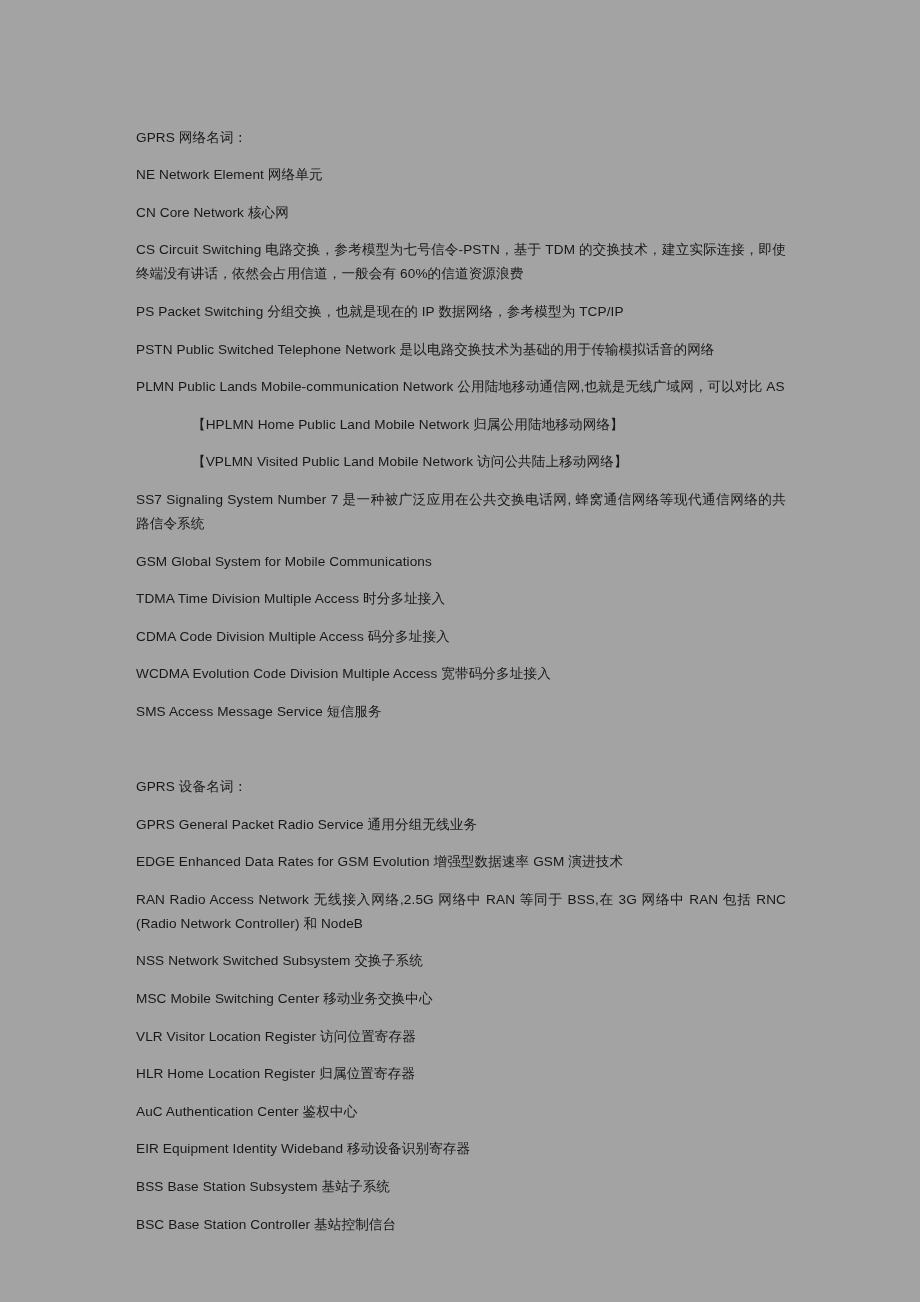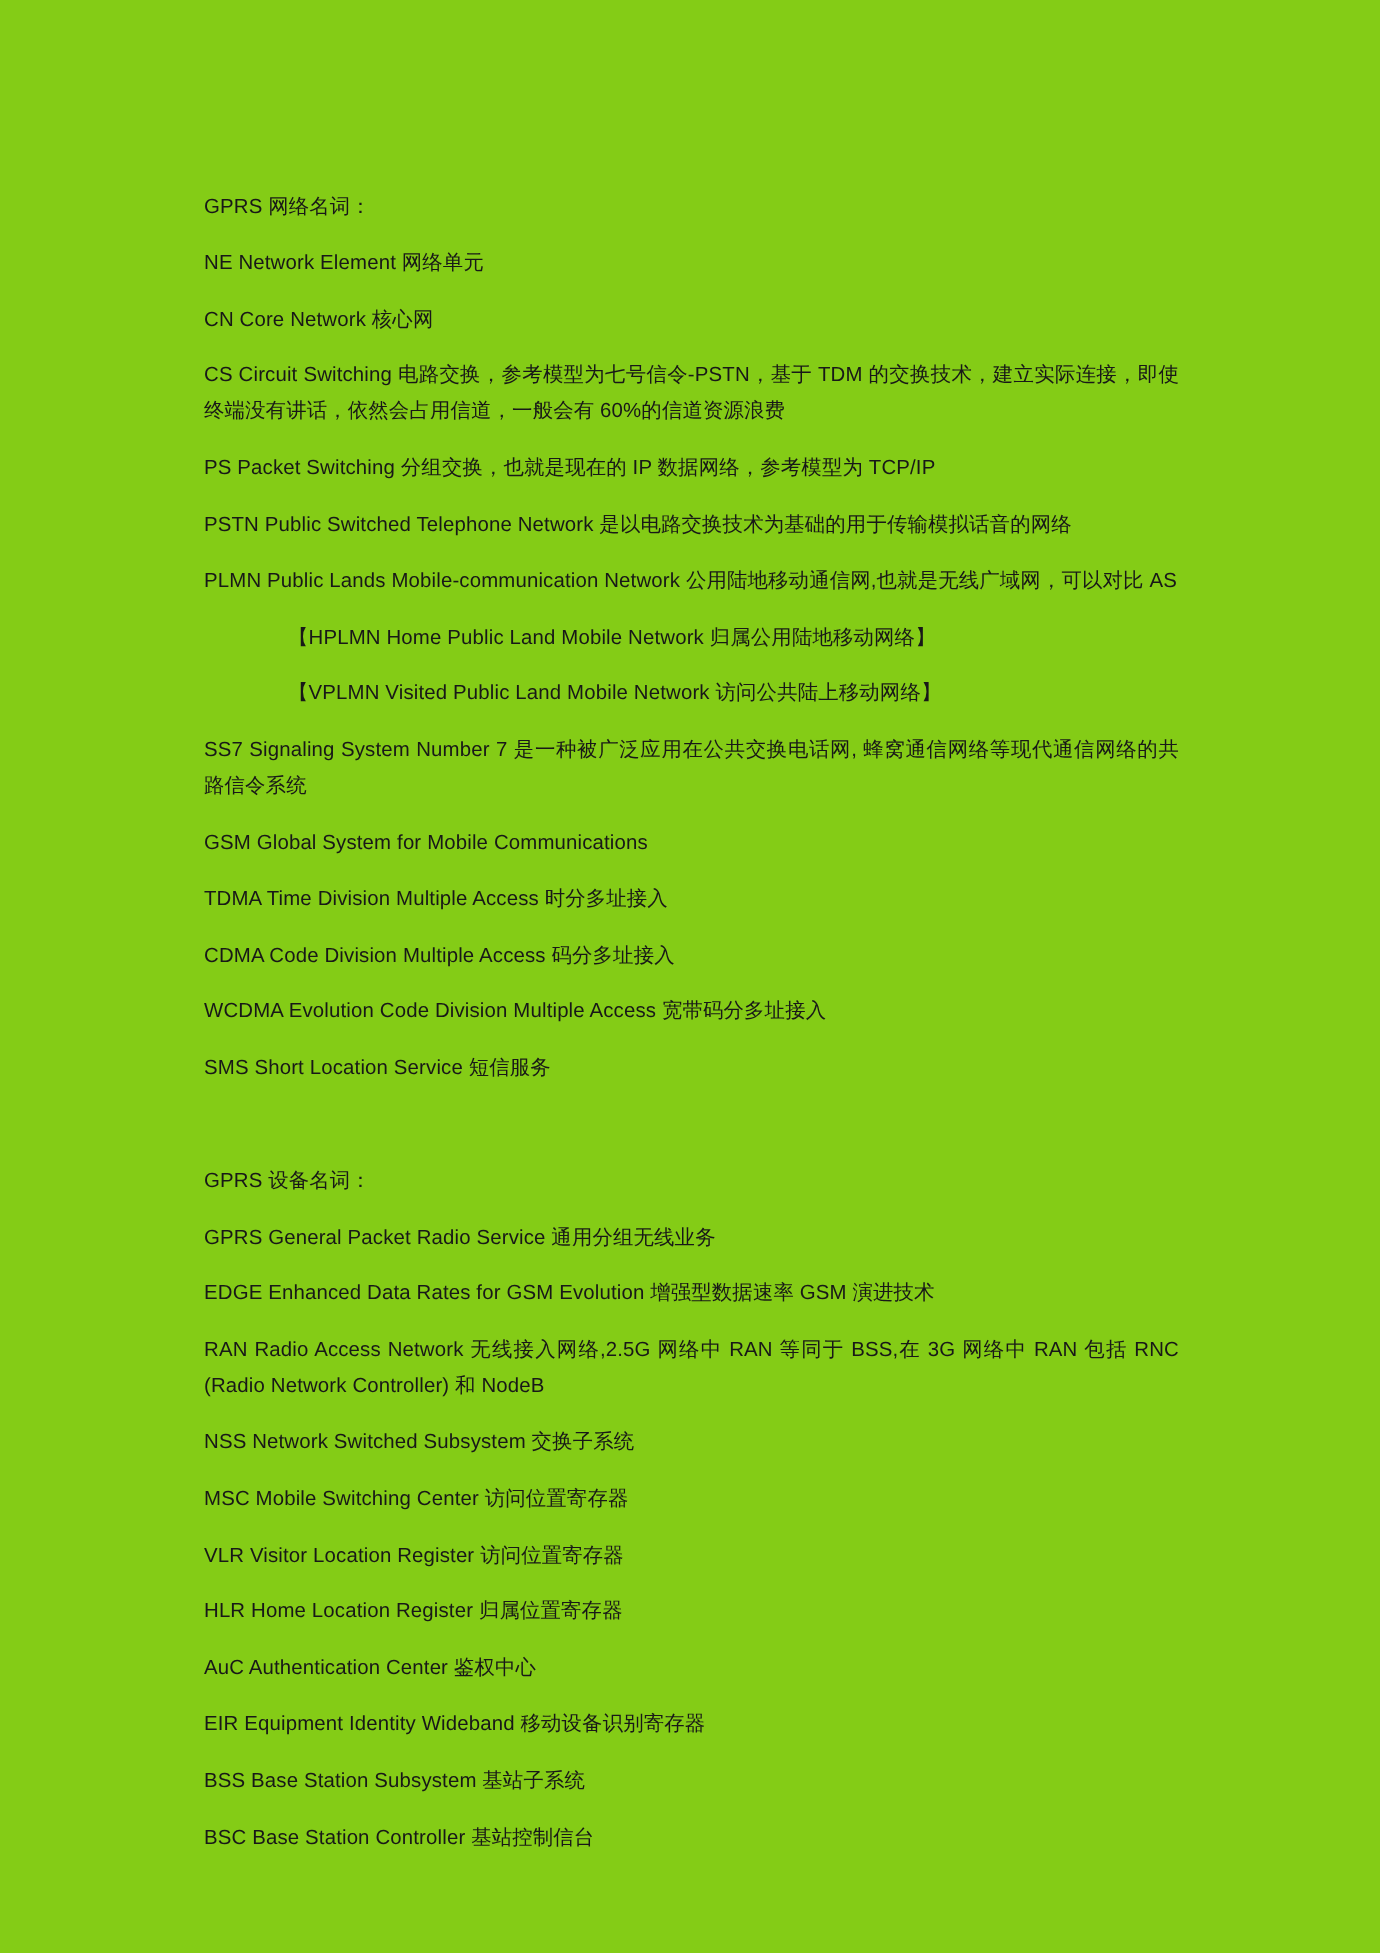--- a/index.html
+++ b/index.html
@@ -8,21 +8,21 @@
     background: #ffffff;
   }
   body {
     font-family: "Liberation Sans", "DejaVu Sans", sans-serif;
     color: #1a1a1a;
   }
   #page {
     position: relative;
     width: 920px;
     height: 1302px;
-    background: #84cc16;
+    background: #a3a3a3;
     overflow: hidden;
   }
   #doc-body {
     position: absolute;
     left: 136px;
     top: 112px;
     width: 650px;
   }
   .line {
     font-size: 13.6px;
@@ -52,28 +52,28 @@
       <p class="line">PS  Packet Switching  分组交换，也就是现在的 IP 数据网络，参考模型为 TCP/IP</p>
       <p class="line">PSTN   Public Switched Telephone Network  是以电路交换技术为基础的用于传输模拟话音的网络</p>
       <p class="line">PLMN   Public Lands Mobile-communication Network    公用陆地移动通信网,也就是无线广域网，可以对比 AS</p>
       <p class="line indent">【HPLMN  Home Public Land Mobile Network  归属公用陆地移动网络】</p>
       <p class="line indent">【VPLMN  Visited Public Land Mobile Network  访问公共陆上移动网络】</p>
       <p class="line">SS7  Signaling System Number 7  是一种被广泛应用在公共交换电话网, 蜂窝通信网络等现代通信网络的共路信令系统</p>
       <p class="line">GSM   Global System for Mobile Communications</p>
       <p class="line">TDMA  Time Division Multiple Access  时分多址接入</p>
       <p class="line">CDMA  Code Division Multiple Access  码分多址接入</p>
       <p class="line">WCDMA  Evolution Code Division Multiple Access   宽带码分多址接入</p>
-      <p class="line">SMS  Short Location Service  短信服务</p>
+      <p class="line">SMS  Access Message Service  短信服务</p>
       <p class="line blank"></p>
       <p class="line">GPRS  设备名词：</p>
       <p class="line">GPRS  General Packet Radio Service  通用分组无线业务</p>
       <p class="line">EDGE  Enhanced Data Rates for GSM Evolution  增强型数据速率 GSM 演进技术</p>
       <p class="line">RAN  Radio Access Network  无线接入网络,2.5G 网络中 RAN 等同于 BSS,在 3G 网络中 RAN 包括 RNC (Radio Network Controller) 和 NodeB</p>
       <p class="line">NSS   Network Switched Subsystem  交换子系统</p>
-      <p class="line">MSC  Mobile Switching Center  访问位置寄存器</p>
+      <p class="line">MSC  Mobile Switching Center  移动业务交换中心</p>
       <p class="line">VLR   Visitor Location Register  访问位置寄存器</p>
       <p class="line">HLR   Home Location Register  归属位置寄存器</p>
       <p class="line">AuC   Authentication Center   鉴权中心</p>
       <p class="line">EIR    Equipment Identity Wideband  移动设备识别寄存器</p>
       <p class="line">BSS   Base Station Subsystem   基站子系统</p>
       <p class="line">BSC   Base Station Controller    基站控制信台</p>
     </div>
 </div>
 
 </body></html>

